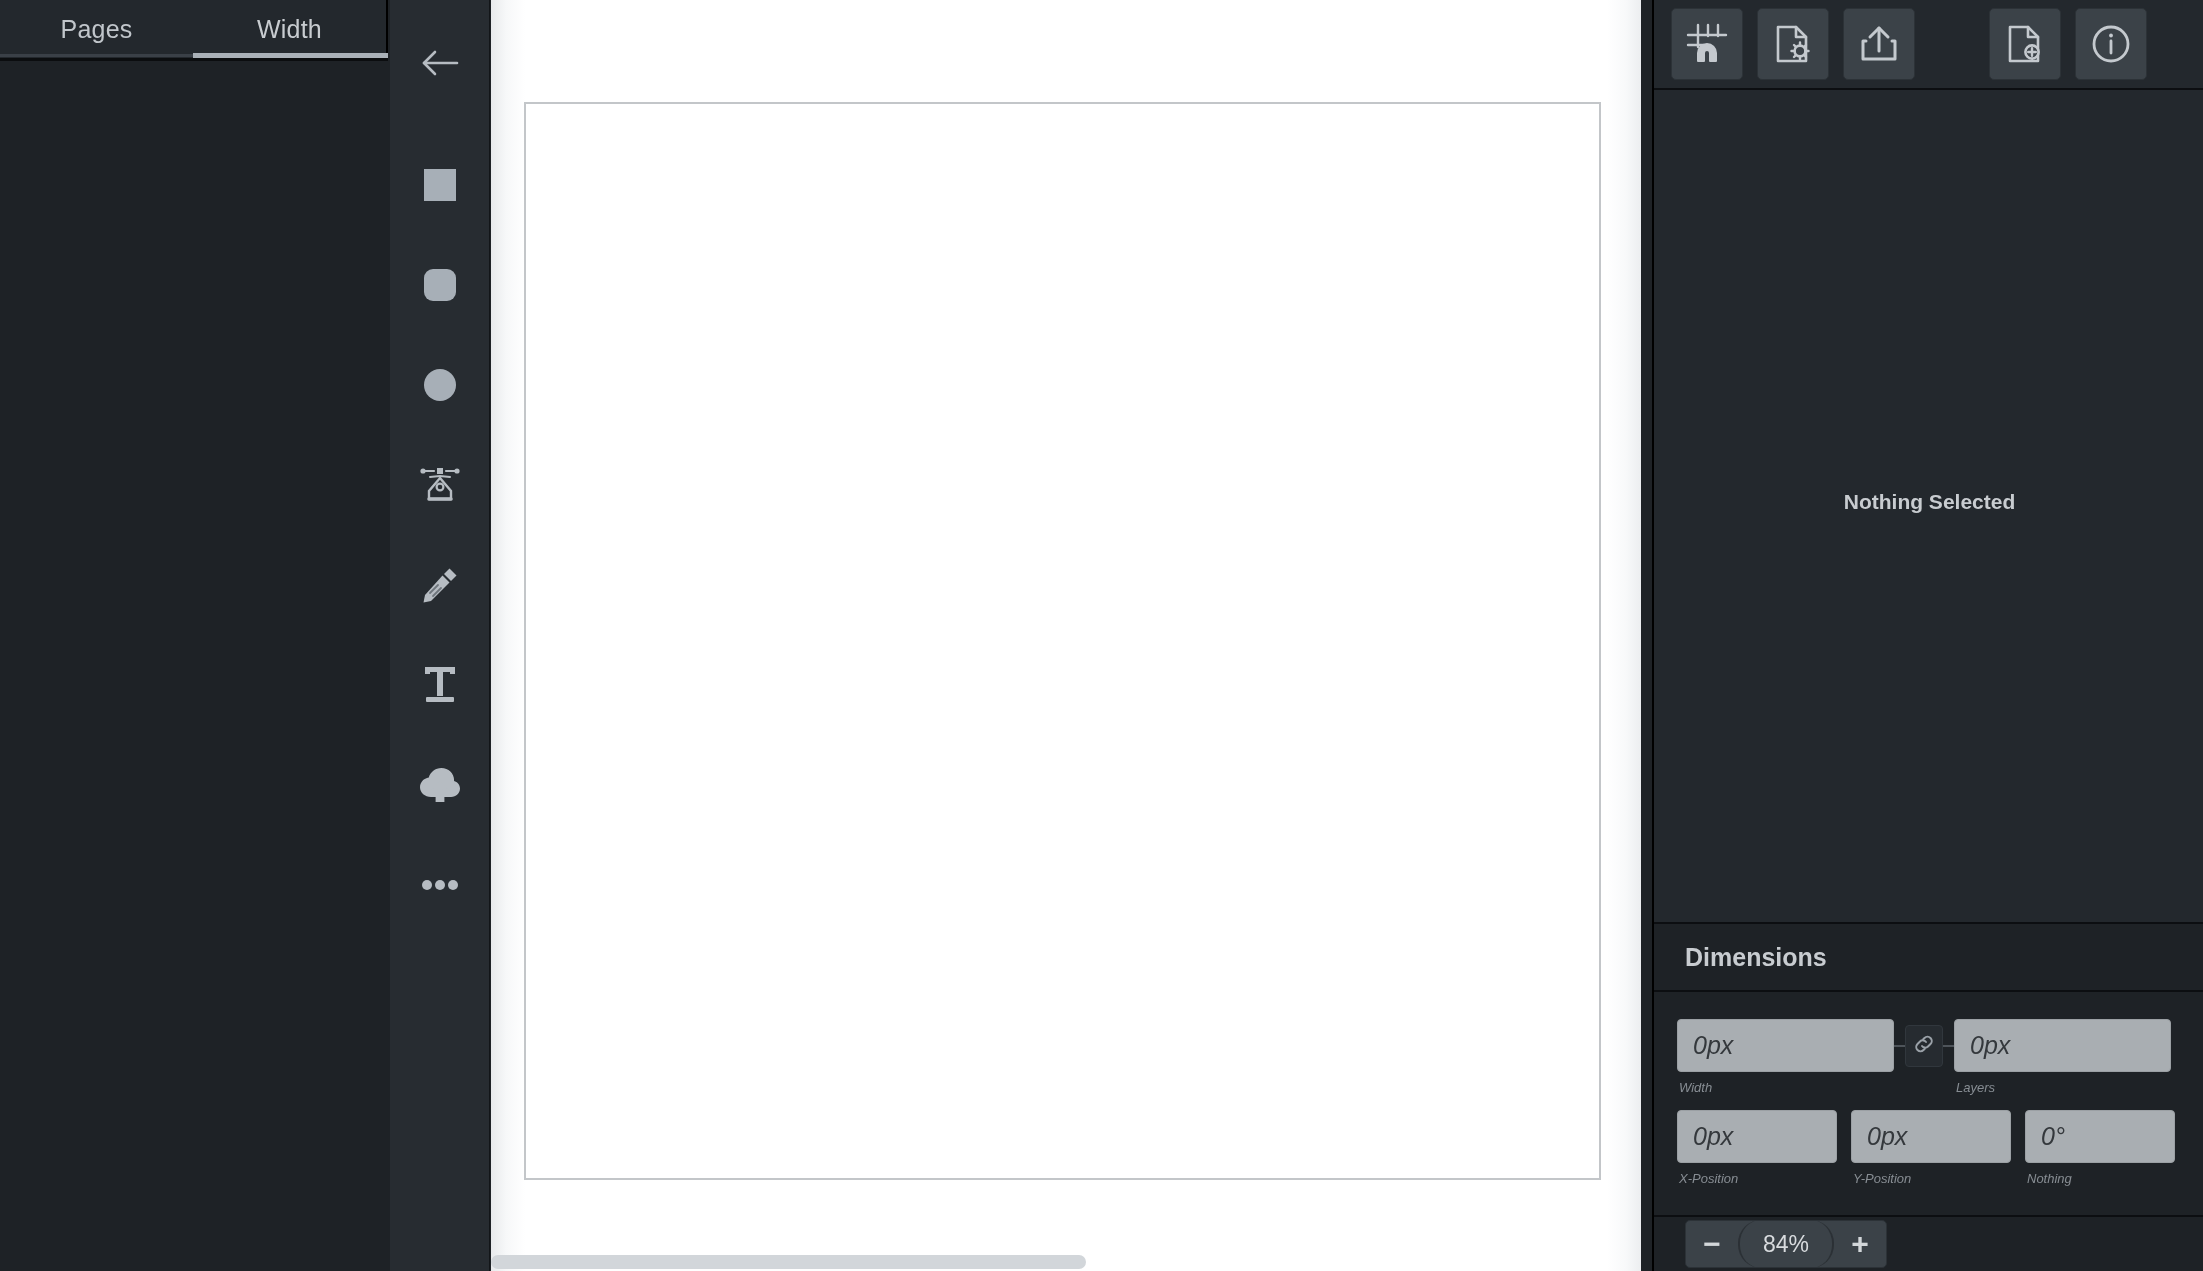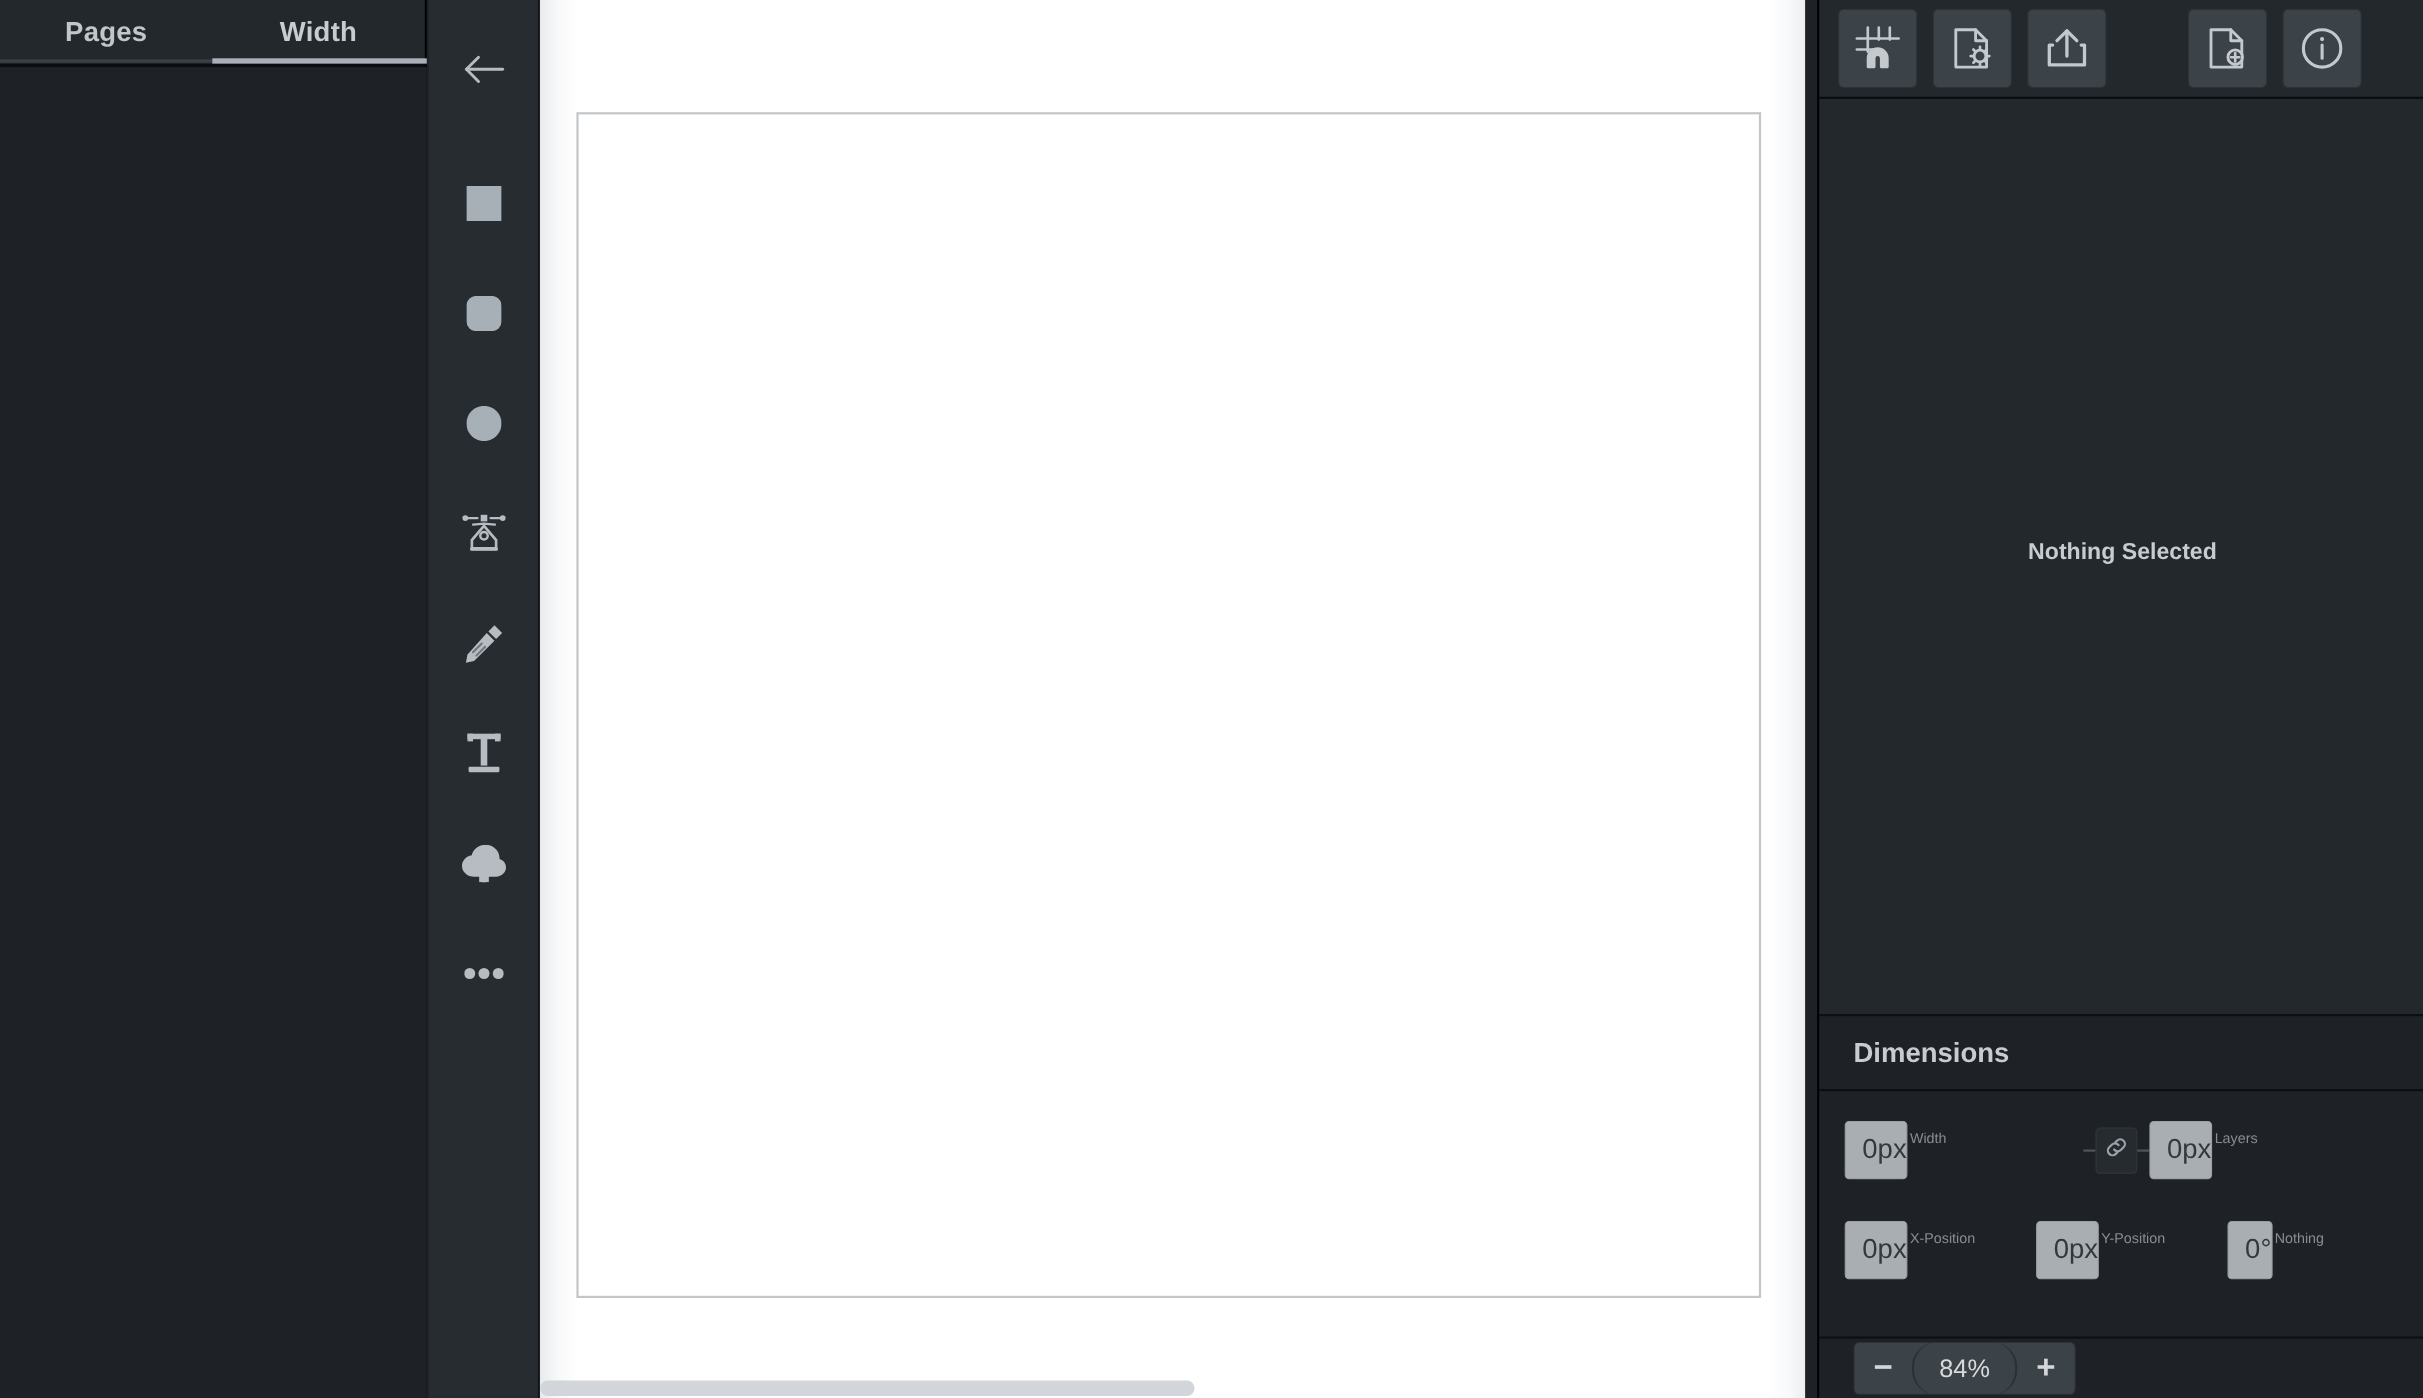--- a/index.html
+++ b/index.html
@@ -36,21 +36,21 @@
     display: flex;
     background: #23282d;
   }
 
   .tab {
     flex: 1 1 0;
     display: flex;
     align-items: center;
     justify-content: center;
     font-size: 25px;
-    font-weight: bold;
+    font-weight: normal;
     color: #c8ccd0;
     letter-spacing: 0.2px;
     cursor: pointer;
     position: relative;
   }
   .tab.inactive { color: #c1c6cb; }
 
   #tab-underline-row {
     position: absolute;
     left: 0; top: 53px;
@@ -269,21 +269,22 @@
     position: absolute;
     display: flex;
     align-items: flex-start;
   }
 
   #row-size { left: 23px; top: 95px; width: 510px; }
   #row-position { left: 23px; top: 186px; width: 510px; }
 
   .field {
     display: flex;
-    flex-direction: row;
+    flex-direction: column;
+    font-style: italic;
   }
   .field-input {
     height: 53px;
     border-radius: 4px;
     background: #a9aeb2;
     border: 1px solid #9ba0a4;
     display: flex;
     align-items: center;
     padding-left: 15px;
     font-size: 25px;

